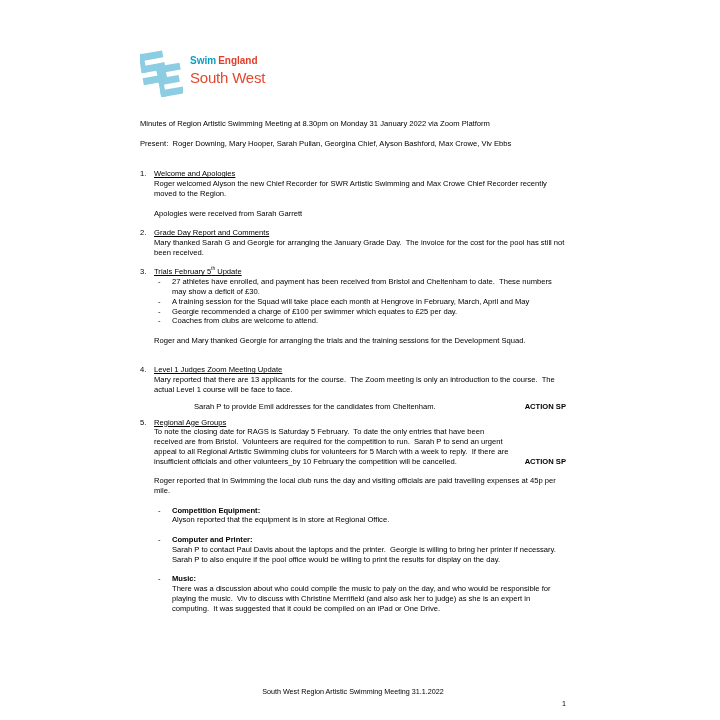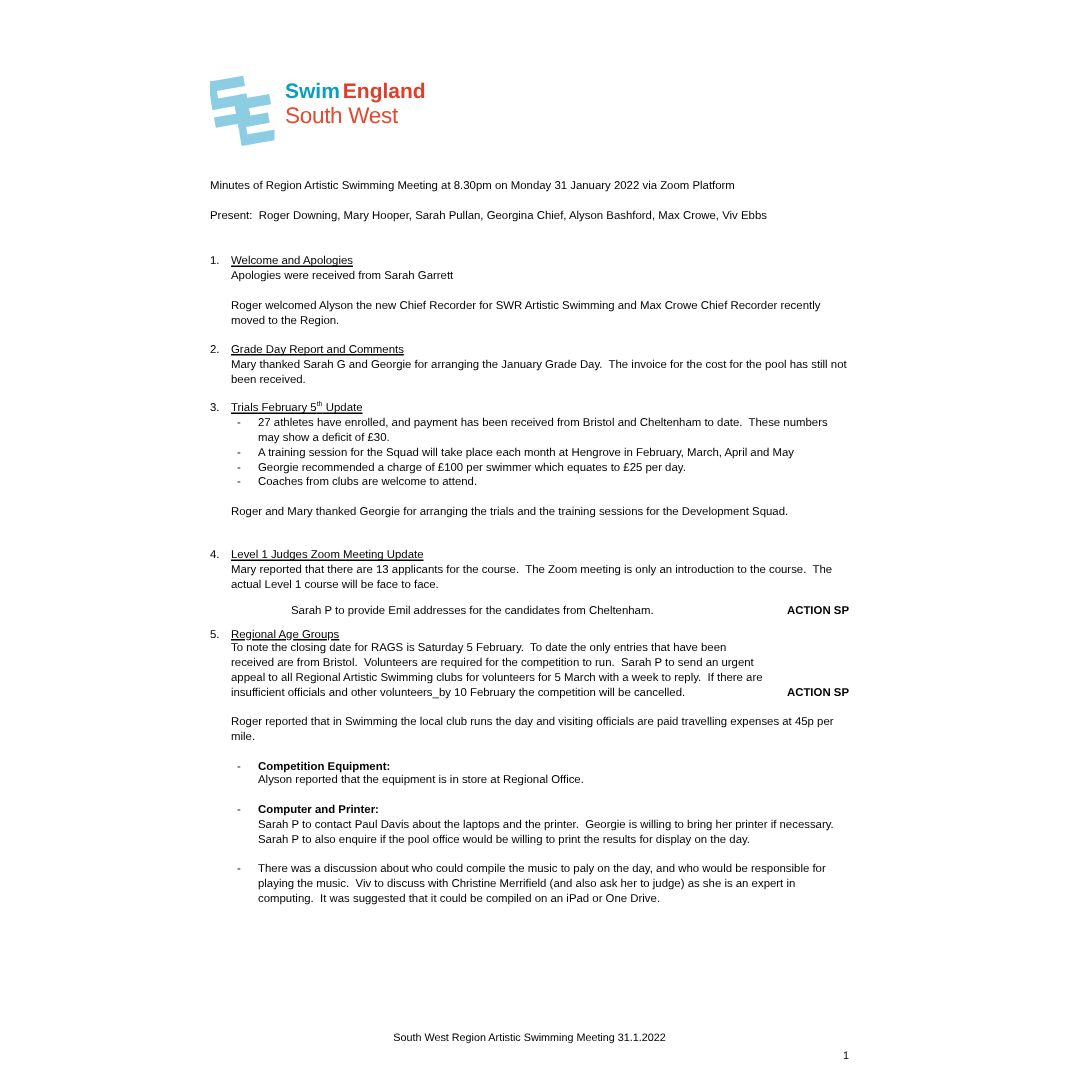--- a/index.html
+++ b/index.html
@@ -13,21 +13,21 @@
     font-size:7.6px;
     line-height:9.8px;
   }
   .content { position:absolute; left:140px; top:50px; width:426px; }
 
   
   .logo { display:flex; align-items:flex-start; height:47px; margin-bottom:22px; }
   .logo-icon { width:43px; height:47px; flex:0 0 43px; }
   .logo-icon path, .logo-icon rect { fill:var(--icon-blue,#8CCDE3); }
   .logo-text { margin-left:7px; padding-top:6px; }
-  .brand-line { font-size:14px; font-weight:bold; line-height:9.5px; letter-spacing:0; }
+  .brand-line { font-size:10px; font-weight:bold; line-height:9.5px; letter-spacing:0; }
   .brand-swim { color:var(--teal,#0C9EC0); }
   .brand-england { color:var(--red,#DF3E2B); margin-left:2px; }
   .region { font-size:15px; line-height:23px; color:var(--red2,#E2492F); letter-spacing:-0.2px; }
 
   
   .title { margin-top:0; white-space:pre-wrap; }
   .present { margin-top:9.8px; white-space:pre-wrap; }
   #sections { margin-top:21px; }
   .section + .section { margin-top:9.8px; }
   #sections .section:nth-child(4) { margin-top:19.6px; }       
@@ -90,22 +90,22 @@
   <p class="title">Minutes of Region Artistic Swimming Meeting at 8.30pm on Monday 31 January 2022 via Zoom Platform</p>
   <p class="present">Present:  Roger Downing, Mary Hooper, Sarah Pullan, Georgina Chief, Alyson Bashford, Max Crowe, Viv Ebbs</p>
 
   <div id="sections">
       <div class="section">
         <div class="sec-head">
           <span class="sec-num">1.</span>
           <span class="sec-title"><span>Welcome and Apologies</span></span>
         </div>
         <div class="sec-body">
+          <p class="blk"><span class="ptxt">Roger welcomed Alyson the new Chief Recorder for SWR Artistic Swimming and Max Crowe Chief Recorder recently moved to the Region.</span></p>
           <p class="blk"><span class="ptxt">Apologies were received from Sarah Garrett</span></p>
-          <p class="blk"><span class="ptxt">Roger welcomed Alyson the new Chief Recorder for SWR Artistic Swimming and Max Crowe Chief Recorder recently moved to the Region.</span></p>
         </div>
       </div>
       <div class="section">
         <div class="sec-head">
           <span class="sec-num">2.</span>
           <span class="sec-title"><span>Grade Day Report and Comments</span></span>
         </div>
         <div class="sec-body">
           <p class="blk"><span class="ptxt">Mary thanked Sarah G and Georgie for arranging the January Grade Day.  The invoice for the cost for the pool has still not been received.</span></p>
         </div>
@@ -156,21 +156,21 @@
           <div class="bullet sub">
             <span class="dash">-</span>
             <div class="btxt"><div class="blabel">Competition Equipment:</div><div class="stxt">Alyson reported that the equipment is in store at Regional Office.</div></div>
           </div>
           <div class="bullet sub">
             <span class="dash">-</span>
             <div class="btxt"><div class="blabel">Computer and Printer:</div><div class="stxt">Sarah P to contact Paul Davis about the laptops and the printer.  Georgie is willing to bring her printer if necessary.  Sarah P to also enquire if the pool office would be willing to print the results for display on the day.</div></div>
           </div>
           <div class="bullet sub">
             <span class="dash">-</span>
-            <div class="btxt"><div class="stxt">There was a discussion about who could compile the music to paly on the day, and who would be responsible for playing the music.  Viv to discuss with Christine Merrifield (and also ask her to judge) as she is an expert in computing.  It was suggested that it could be compiled on an iPad or One Drive.</div></div>
+            <div class="btxt"><div class="blabel">Music:</div><div class="stxt">There was a discussion about who could compile the music to paly on the day, and who would be responsible for playing the music.  Viv to discuss with Christine Merrifield (and also ask her to judge) as she is an expert in computing.  It was suggested that it could be compiled on an iPad or One Drive.</div></div>
           </div>
         </div>
       </div>
     </div>
 </div>
 
 <div class="footer">
   <span>South West Region Artistic Swimming Meeting 31.1.2022</span>
   <span class="pagenum">1</span>
 </div>

